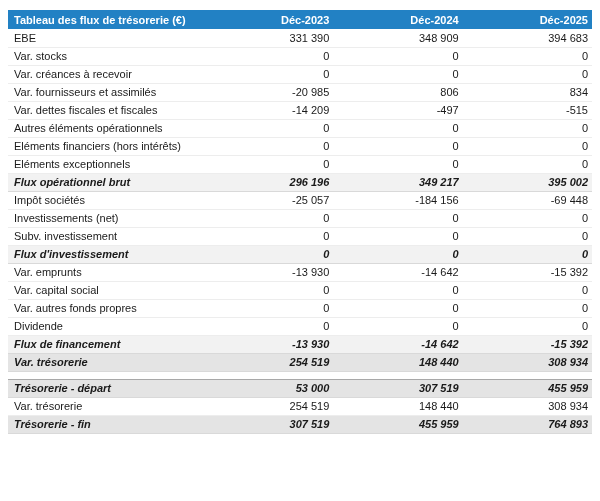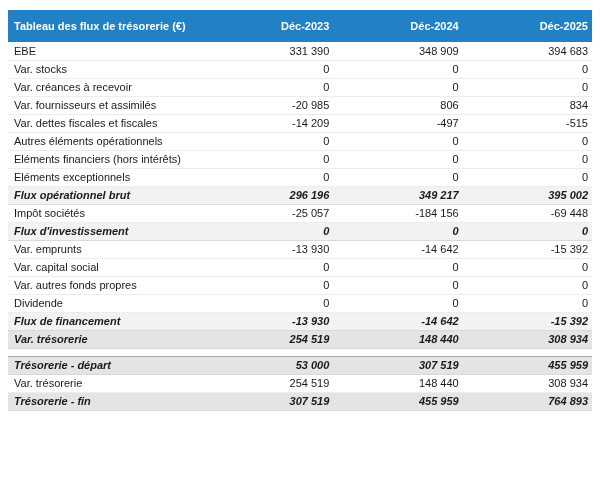--- a/index.html
+++ b/index.html
@@ -22,21 +22,21 @@
   table.cashflow th:first-child,
   table.cashflow td.label {
     width: 196px;
     text-align: left;
     padding-left: 6px;
   }
   thead th {
     background: var(--header-bg, #2281c4);
     color: var(--header-text, #ffffff);
     font-weight: bold;
-    height: 32px;
+    height: 19px;
     padding: 0 4px;
     text-align: right;
     vertical-align: middle;
   }
   tbody td {
     height: 18px;
     padding: 0 4px;
     vertical-align: middle;
   }
   td.val { text-align: right; }
@@ -131,20 +131,32 @@
           <td class="val">296 196</td>
           <td class="val">349 217</td>
           <td class="val">395 002</td>
         </tr>
         <tr class="row-normal">
           <td class="label">Impôt sociétés</td>
           <td class="val">-25 057</td>
           <td class="val">-184 156</td>
           <td class="val">-69 448</td>
         </tr>
+        <tr class="row-normal">
+          <td class="label">Investissements (net)</td>
+          <td class="val">0</td>
+          <td class="val">0</td>
+          <td class="val">0</td>
+        </tr>
+        <tr class="row-normal">
+          <td class="label">Subv. investissement</td>
+          <td class="val">0</td>
+          <td class="val">0</td>
+          <td class="val">0</td>
+        </tr>
         <tr class="row-subtotal">
           <td class="label">Flux d'investissement</td>
           <td class="val">0</td>
           <td class="val">0</td>
           <td class="val">0</td>
         </tr>
         <tr class="row-normal">
           <td class="label">Var. emprunts</td>
           <td class="val">-13 930</td>
           <td class="val">-14 642</td>

